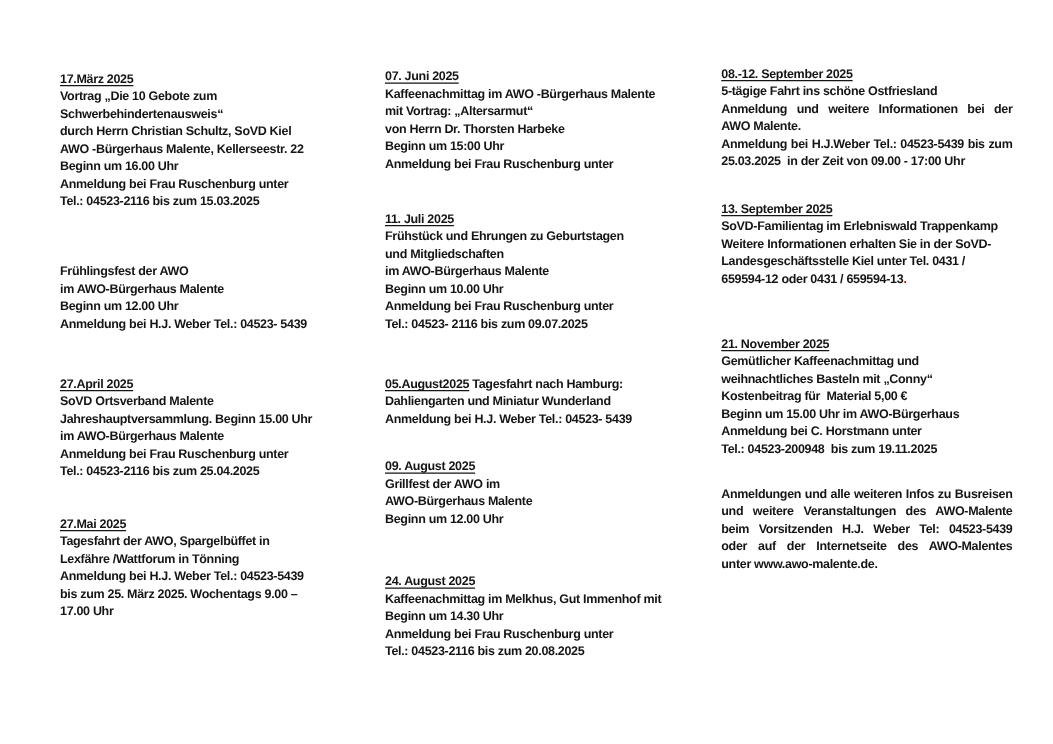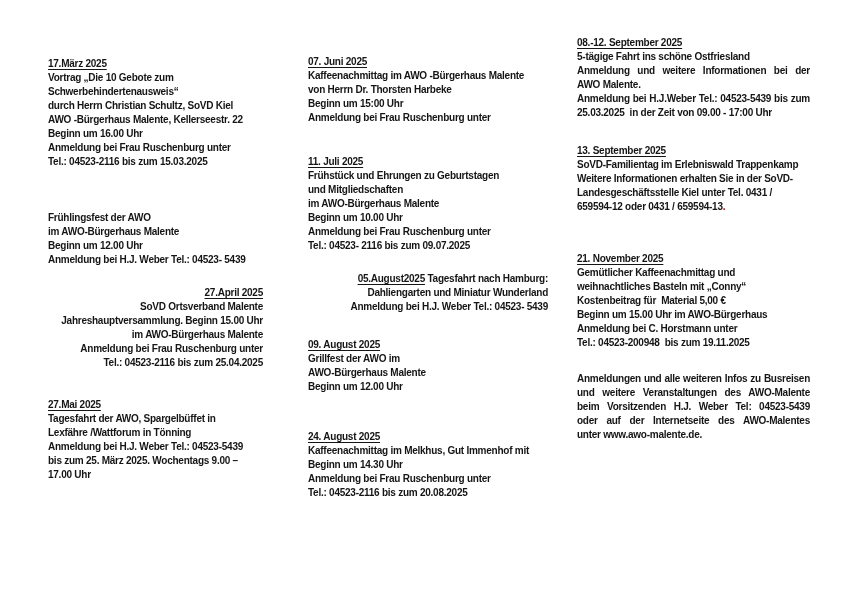--- a/index.html
+++ b/index.html
@@ -18,21 +18,21 @@
     font-size: 10px;
     letter-spacing: -0.25px;
     line-height: 14px;
     color: #151515;
   }
   .col {
     position: absolute;
   }
   .col-1 { left: 48px;  top: 57px; width: 215px; }
   .col-2 { left: 308px; top: 55px; width: 240px; }
-  .col-3 { left: 577px; top: 36px; width: 233px; }
+  .col-3 { left: 577px; top: 53px; width: 233px; }
   .ev { }
   .line {
     white-space: pre;
     min-height: 14px;
   }
   .line.stretch {
     white-space: normal;
     text-align: justify;
     text-align-last: justify;
   }
@@ -42,21 +42,21 @@
     text-underline-offset: 2px;
   }
   .red { color: #c00000; }
   
   .mt-42 { margin-top: 42px; }
   .mt-38 { margin-top: 38px; }
   .mt-30 { margin-top: 30px; }
   .mt-28 { margin-top: 28px; }
   .mt-25 { margin-top: 36px; }
   .mt-24 { margin-top: 24px; }
-  .mt-23 { margin-top: 19px; text-align: right; }
+  .mt-23 { margin-top: 34px; }
   .mt-22 { margin-top: 22px; }
 </style>
 </head>
 <body>
 
 <div class="page">
 
   <div class="col col-1">
 
     <div class="ev">
@@ -95,20 +95,21 @@
       <div class="line">17.00 Uhr</div>
     </div>
 
   </div>
 
   <div class="col col-2">
 
     <div class="ev">
       <div class="line date">07. Juni 2025</div>
       <div class="line">Kaffeenachmittag im AWO -Bürgerhaus Malente</div>
+      <div class="line">mit Vortrag: „Altersarmut“</div>
       <div class="line">von Herrn Dr. Thorsten Harbeke</div>
       <div class="line">Beginn um 15:00 Uhr</div>
       <div class="line">Anmeldung bei Frau Ruschenburg unter</div>
     </div>
 
     <div class="ev mt-30">
       <div class="line date">11. Juli 2025</div>
       <div class="line">Frühstück und Ehrungen zu Geburtstagen</div>
       <div class="line">und Mitgliedschaften</div>
       <div class="line">im AWO-Bürgerhaus Malente</div>

